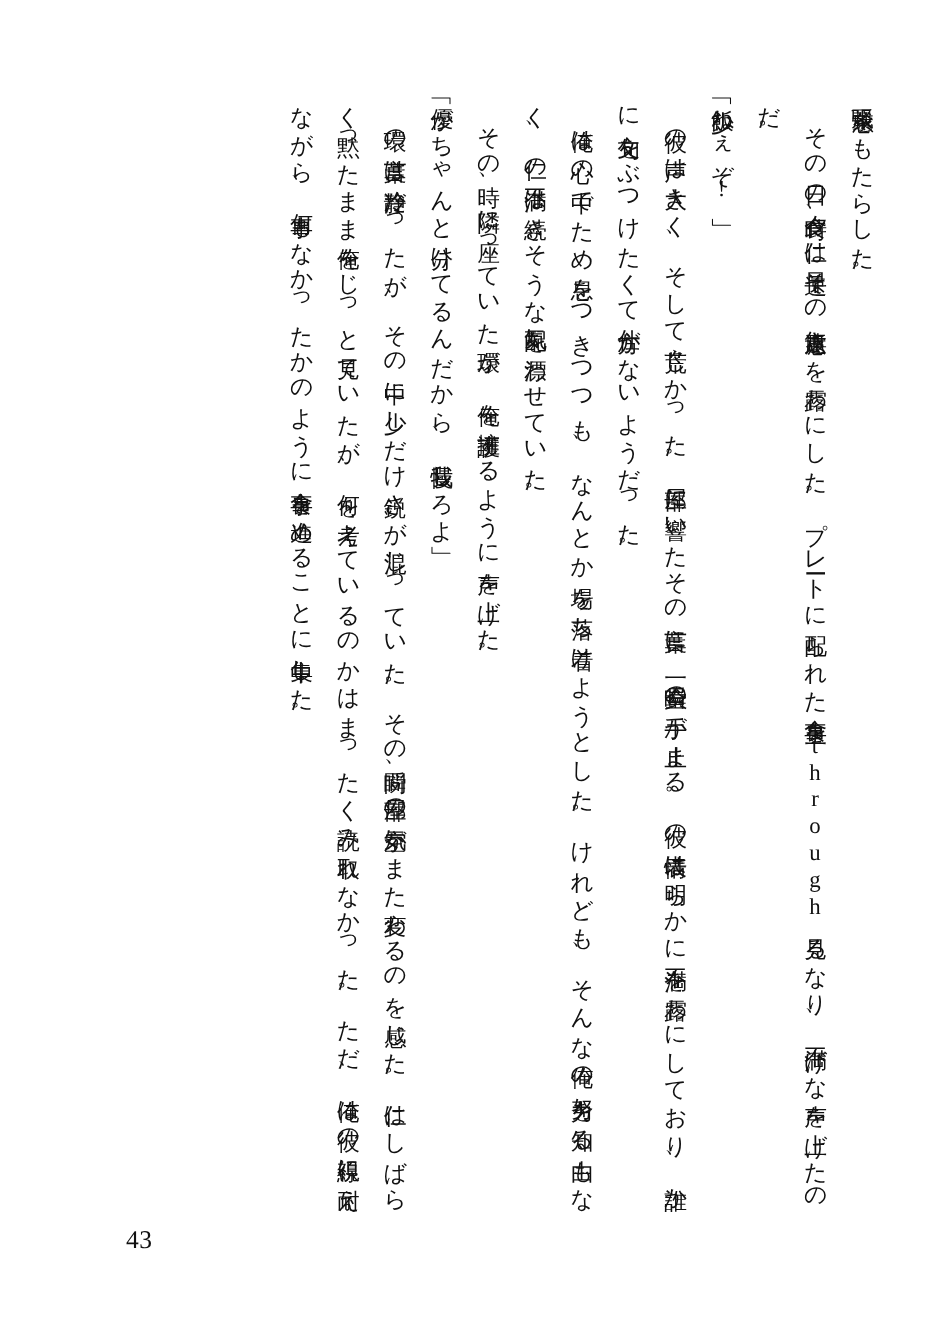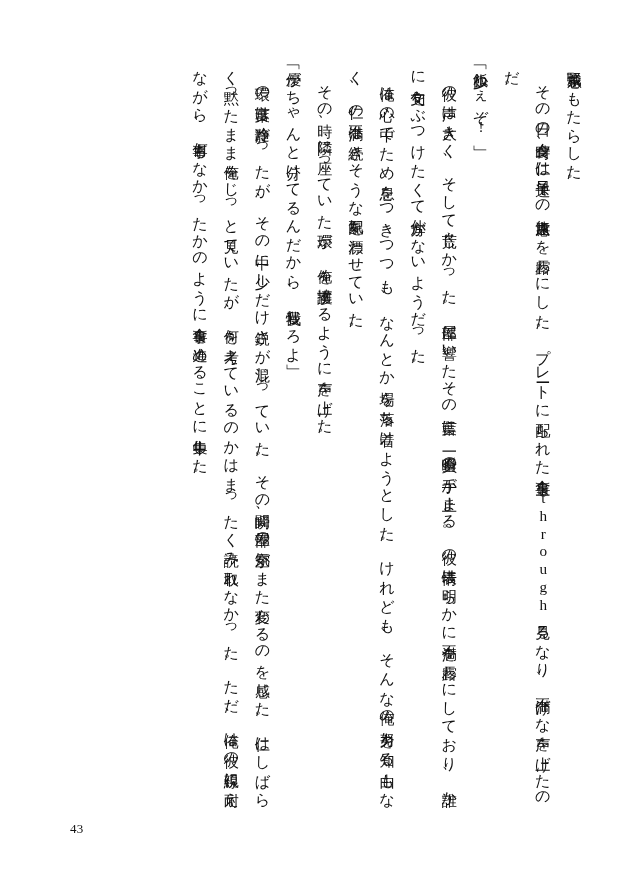--- a/index.html
+++ b/index.html
@@ -46,23 +46,23 @@
     padding: 0;
     display: block;
   }
 
   .para.indent {
     text-indent: 1em;
   }
 
   .page-number {
     position: absolute;
-    left: 70px;
+    left: 84px;
     bottom: 48px;
-    font-size: 13px;
+    font-size: 17px;
     font-family: "Liberation Serif", "DejaVu Serif", serif;
     color: #111111;
     letter-spacing: 0.02em;
   }
 </style>
 </head>
 <body>
 
 <div class="page">
 

